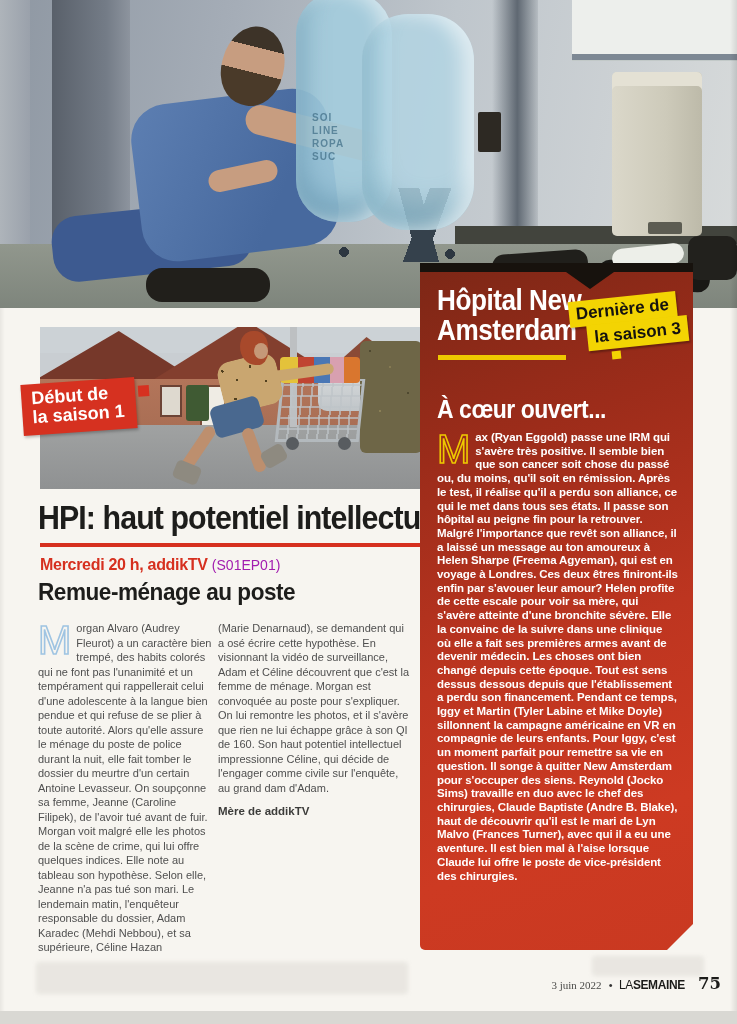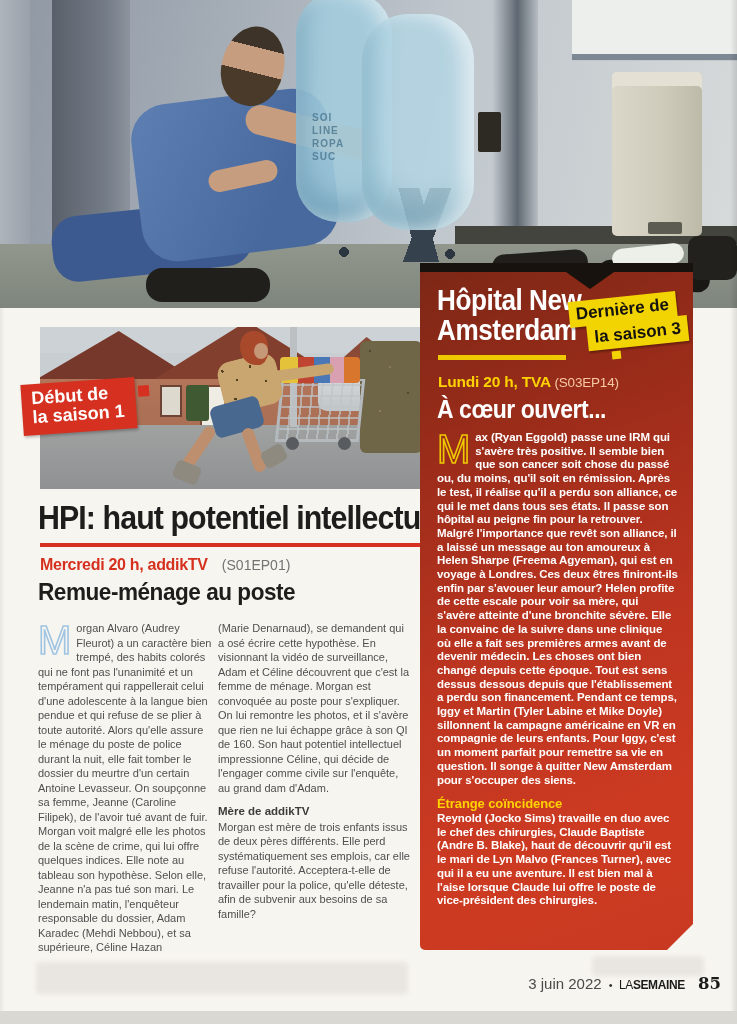--- a/index.html
+++ b/index.html
@@ -94,21 +94,21 @@
   #badge-debut .bd-box{display:inline-block;background:#d63120;color:#fff;
     font-weight:800;font-size:18px;line-height:1.08;padding:5px 12px 7px 10px;
     box-shadow:1px 2px 3px rgba(0,0,0,.25);}
   #badge-debut .bd-sq{position:absolute;right:-14px;top:9px;width:11px;height:11px;background:#d63120;}
 
   
   .hpi-title{left:38px;top:499px;width:400px;color:#1d1d1b;font-size:33px;font-weight:800;
     letter-spacing:-1px;transform:scaleX(.92);transform-origin:left;white-space:nowrap;}
   .hpi-rule{left:40px;top:543px;width:385px;height:4px;background:#d6301f;}
   .hpi-sched{left:40px;top:556px;font-size:16px;font-weight:800;color:#d6301f;letter-spacing:-.3px;}
-  .hpi-sched .code{font-weight:400;color:#737373;font-size:14px;letter-spacing:0;margin-left:10px;}
+  .hpi-sched .code{font-weight:400;color:#a21caf;font-size:14px;letter-spacing:0;}
   .hpi-ep{left:38px;top:578px;color:#1d1d1b;font-size:24px;font-weight:800;letter-spacing:-.5px;
     transform:scaleX(.94);transform-origin:left;white-space:nowrap;}
 
   .bodycol{color:#4f4f4f;font-size:11px;line-height:14.5px;text-align:left;}
   #col1{left:38px;top:621px;width:174px;}
   #col2{left:218px;top:621px;width:192px;}
   .dropcap{float:left;font-size:40px;line-height:34px;padding:2px 5px 0 0;
     color:transparent;-webkit-text-stroke:1.6px #9fc4e2;font-weight:400;}
   .subhead{font-weight:700;color:#3c3c3a;margin:9px 0 1px 0;font-size:11.5px;}
 
@@ -135,21 +135,21 @@
   .na-ep{left:17px;top:132px;color:#fff;font-size:25px;font-weight:800;letter-spacing:-.5px;
     transform:scaleX(.92);transform-origin:left;white-space:nowrap;}
   .na-body{left:17px;top:168px;width:241px;color:#fff;font-weight:700;
     font-size:11.5px;line-height:13.7px;letter-spacing:-.1px;}
   .na-drop{float:left;font-size:40px;line-height:33px;padding:2px 5px 0 0;
     color:transparent;-webkit-text-stroke:1.6px #eec900;font-weight:400;}
   .na-sub{font-weight:800;color:#ffd200;margin:10px 0 1px 0;font-size:13px;}
 
   
   #footer{right:16px;top:974px;display:flex;align-items:baseline;gap:7px;color:#3e3e3c;}
-  #footer .date{font-size:15px;color:#4a4a48;}
+  #footer .date{font-size:11px;color:#4a4a48;font-family:Liberation Serif, serif;}
   #footer .dot{font-size:11px;color:#333;}
   #footer .mag{font-size:13px;letter-spacing:-.4px;color:#1b1b19;transform:scaleX(.92);transform-origin:left;}
   #footer .mag b{font-weight:800;}
   #footer .pnum{font-family:"DejaVu Serif",serif;font-weight:700;font-size:16.5px;color:#1b1b19;}
 
   
   .ghost{background:rgba(150,145,135,.14);filter:blur(2px);border-radius:4px;}
   .edge-bottom{left:0;top:1011px;width:737px;height:13px;background:#d9d8d3;}
   .edge-right{right:0;top:0;width:7px;height:1024px;background:linear-gradient(90deg,rgba(0,0,0,0),rgba(0,0,0,.10));}
   .edge-left{left:0;top:308px;width:5px;height:716px;background:linear-gradient(90deg,rgba(0,0,0,.06),rgba(0,0,0,0));}
@@ -237,53 +237,47 @@
     <span class="code">(S01EP01)</span>
   </div>
   <div class="hpi-ep abs">Remue-ménage au poste</div>
 
   <div id="col1" class="bodycol abs">
     <span class="dropcap">M</span><span>organ Alvaro (Audrey Fleurot) a un caractère bien trempé, des habits colorés qui ne font pas l'unanimité et un tempérament qui rappellerait celui d'une adolescente à la langue bien pendue et qui refuse de se plier à toute autorité. Alors qu'elle assure le ménage du poste de police durant la nuit, elle fait tomber le dossier du meurtre d'un certain Antoine Levasseur. On soupçonne sa femme, Jeanne (Caroline Filipek), de l'avoir tué avant de fuir. Morgan voit malgré elle les photos de la scène de crime, qui lui offre quelques indices. Elle note au tableau son hypothèse. Selon elle, Jeanne n'a pas tué son mari. Le lendemain matin, l'enquêteur responsable du dossier, Adam Karadec (Mehdi Nebbou), et sa supérieure, Céline Hazan</span>
   </div>
   <div id="col2" class="bodycol abs">
     <span>(Marie Denarnaud), se demandent qui a osé écrire cette hypothèse. En visionnant la vidéo de surveillance, Adam et Céline découvrent que c'est la femme de ménage. Morgan est convoquée au poste pour s'expliquer. On lui remontre les photos, et il s'avère que rien ne lui échappe grâce à son QI de 160. Son haut potentiel intellectuel impressionne Céline, qui décide de l'engager comme civile sur l'enquête, au grand dam d'Adam.</span>
     <div class="subhead">Mère de addikTV</div>
-    <span>Morgan est mère de trois enfants issus de deux pères différents. Elle perd systématiquement ses emplois, car elle refuse l'autorité. Acceptera-t-elle de travailler pour la police, qu'elle déteste, afin de subvenir aux besoins de sa famille?</span>
   </div>
 
   <div id="na-panel" class="abs">
     <div class="na-topbar abs"></div>
     <div class="na-notch abs"></div>
     <div class="na-title abs">
       <span>Hôpital New</span><br>
       <span>Amsterdam</span>
     </div>
     <div class="na-rule abs"></div>
     <div id="badge-derniere" class="abs">
       <span class="ln">Dernière de</span>
       <span class="ln ln2">la saison 3</span>
     </div>
     <div class="na-sq abs"></div>
-    <div class="na-sched abs">
-      <span>Lundi 20 h, TVA</span>
-      <span class="code">(S03EP14)</span>
-    </div>
     <div class="na-ep abs">À cœur ouvert...</div>
     <div class="na-body abs">
       <span class="na-drop">M</span><span>ax (Ryan Eggold) passe une IRM qui s'avère très positive. Il semble bien que son cancer soit chose du passé ou, du moins, qu'il soit en rémission. Après le test, il réalise qu'il a perdu son alliance, ce qui le met dans tous ses états. Il passe son hôpital au peigne fin pour la retrouver. Malgré l'importance que revêt son alliance, il a laissé un message au ton amoureux à Helen Sharpe (Freema Agyeman), qui est en voyage à Londres. Ces deux êtres finiront-ils enfin par s'avouer leur amour? Helen profite de cette escale pour voir sa mère, qui s'avère atteinte d'une bronchite sévère. Elle la convainc de la suivre dans une clinique où elle a fait ses premières armes avant de devenir médecin. Les choses ont bien changé depuis cette époque. Tout est sens dessus dessous depuis que l'établissement a perdu son financement. Pendant ce temps, Iggy et Martin (Tyler Labine et Mike Doyle) sillonnent la campagne américaine en VR en compagnie de leurs enfants. Pour Iggy, c'est un moment parfait pour remettre sa vie en question. Il songe à quitter New Amsterdam pour s'occuper des siens.</span>
-      <div class="na-sub">Étrange coïncidence</div>
       <span>Reynold (Jocko Sims) travaille en duo avec le chef des chirurgies, Claude Baptiste (Andre B. Blake), haut de découvrir qu'il est le mari de Lyn Malvo (Frances Turner), avec qui il a eu une aventure. Il est bien mal à l'aise lorsque Claude lui offre le poste de vice-président des chirurgies.</span>
     </div>
   </div>
 
   <div id="footer" class="abs">
     <span class="date">3 juin 2022</span>
     <span class="dot">•</span>
     <span class="mag"><span>LA</span><b>SEMAINE</b></span>
-    <span class="pnum">85</span>
+    <span class="pnum">75</span>
   </div>
 
   <div class="ghost abs" style="left:36px;top:962px;width:372px;height:32px;"></div>
   <div class="ghost abs" style="left:592px;top:956px;width:112px;height:20px;"></div>
   <div class="edge-left abs"></div>
   <div class="edge-right abs"></div>
   <div class="edge-bottom abs"></div>
 
 </div>
 

